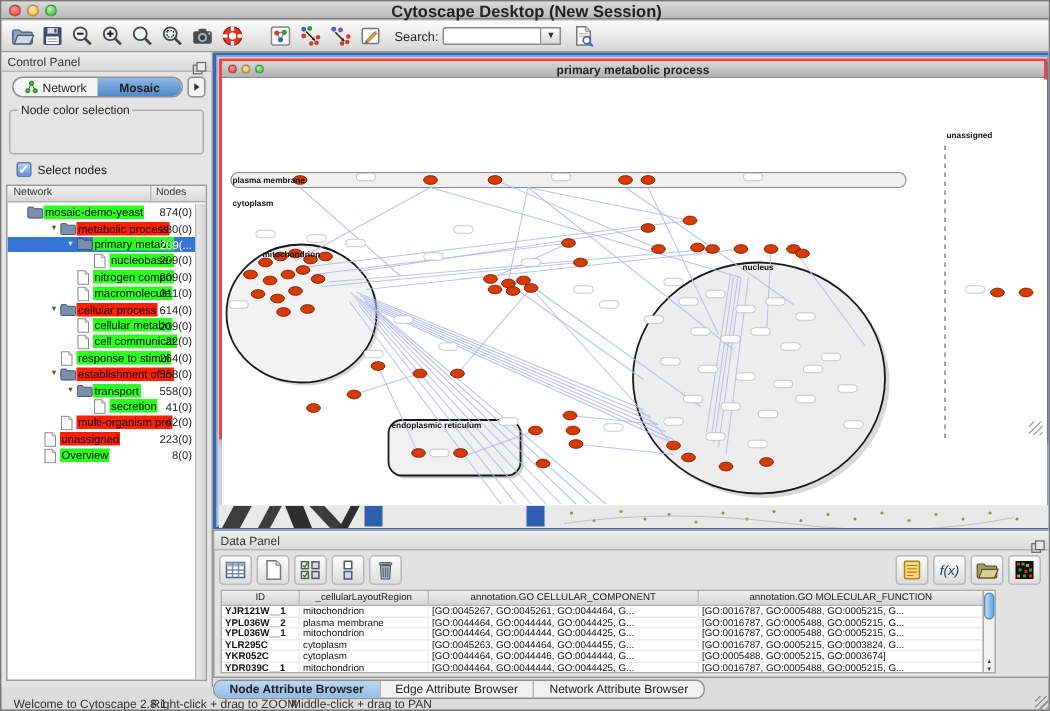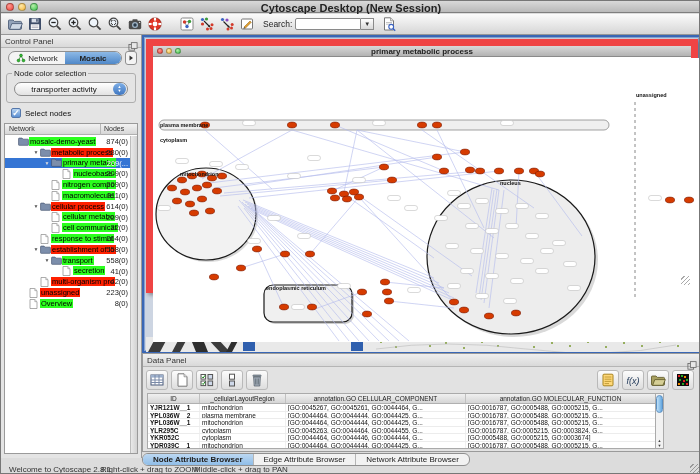--- a/index.html
+++ b/index.html
@@ -66,21 +66,21 @@
   .tr-icon{flex:0 0 11px;height:9px;position:relative;}
   .tr-label{padding:0 1px;color:#000;overflow:hidden;max-width:76px;}
   .tr-count{position:absolute;right:2px;top:1px;font-size:7.5px;color:#222;}
   .tree-row.sel .tr-count{color:#fff;padding-left:20px;}
   .tree-scroll{position:absolute;right:0;top:12px;width:7px;bottom:0;background:linear-gradient(90deg,#e9e9e9,#d2d2d2);border-left:1px solid #bdbdbd;}
 
   
   .desktop{position:absolute;left:141px;top:34px;width:559px;height:318px;
     border:2px solid #3a67b5;background:#cdd5e2;}
   .desktop-inner{position:absolute;inset:0;border:1px solid #87a3d2;}
-  .net-window{position:absolute;left:1px;top:1px;width:552px;height:254px;border:7px solid #ef4444;background:#fff;box-shadow:2px 2px 4px rgba(0,0,0,.35);}
+  .net-window{position:absolute;left:1px;top:1px;width:552px;height:254px;border:2px solid #ef4444;background:#fff;box-shadow:2px 2px 4px rgba(0,0,0,.35);}
   .net-titlebar{position:relative;height:11px;background:linear-gradient(#d8d8d8,#b3b3b3);border-bottom:1px solid #8a8a8a;}
   .net-titlebar .lights{left:4px;top:2px;gap:3px;}
   .net-titlebar .light{width:6px;height:6px;}
   .net-title{position:absolute;left:0;right:0;top:1px;text-align:center;font-size:8px;font-weight:bold;color:#222;}
   .net-canvas{position:absolute;left:0;top:12px;width:550px;height:284px;background:#fff;overflow:hidden;}
   .grip{position:absolute;right:1px;bottom:1px;width:9px;height:9px;
     background:repeating-linear-gradient(135deg,transparent 0 2px,#aaa 2px 3px);}
   .bg-strip{position:absolute;left:1px;top:299px;width:553px;height:15px;overflow:hidden;background:#e9e9e9;}
 
   
@@ -306,27 +306,20 @@
           <span>Mosaic</span>
         </div>
       </div>
     <div class="cp-tab-arrow">
         <svg width="8" height="8" viewBox="0 0 16 16">
           <path d="M5 3 L12 8 L5 13 Z" fill="#333"></path>
         </svg>
       </div>
     <div class="groupbox">
       <span class="legend">Node color selection</span>
-      <div class="combo">
-        <span class="val">transporter activity</span>
-        <span class="stepper">
-            <span>▲</span>
-            <span>▼</span>
-          </span>
-      </div>
     </div>
     <div class="checkrow">
       <span class="checkbox">✓</span>
       <span class="checklabel">Select nodes</span>
     </div>
     <div class="tree-wrap">
       <div class="tree-header">
         <span class="c1">Network</span>
         <span class="sep"></span>
         <span class="c2">Nodes</span>

